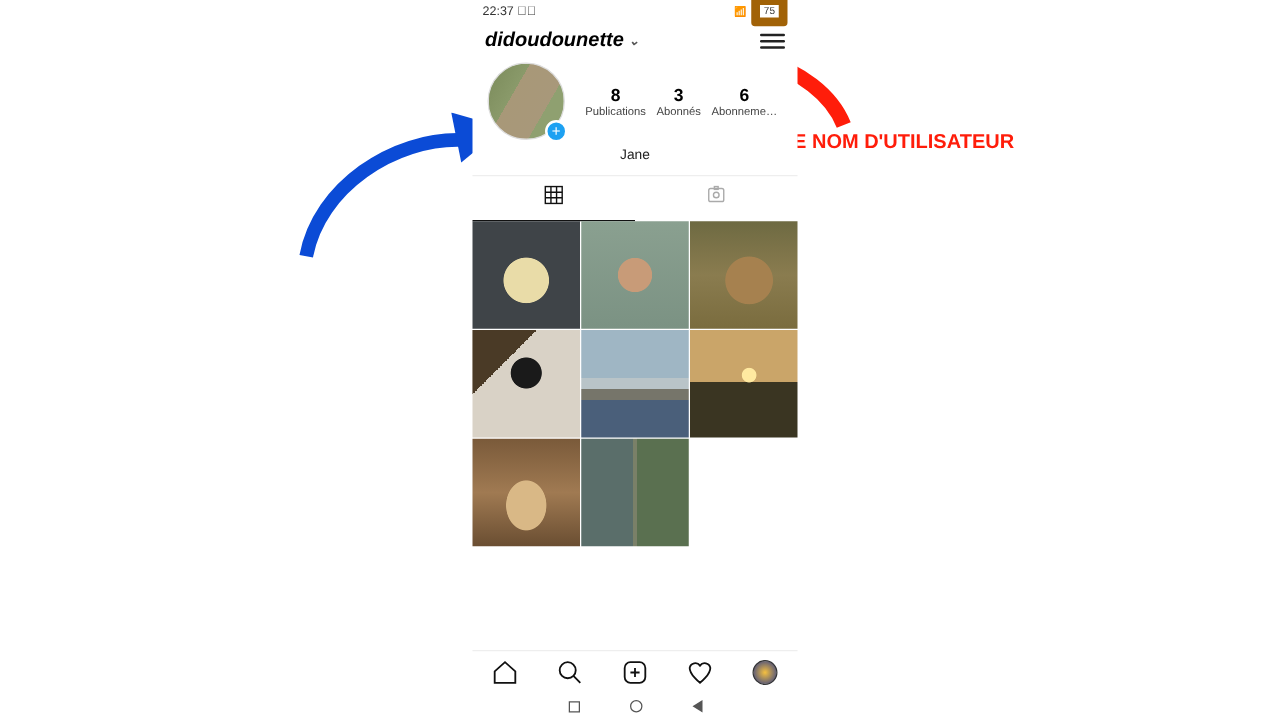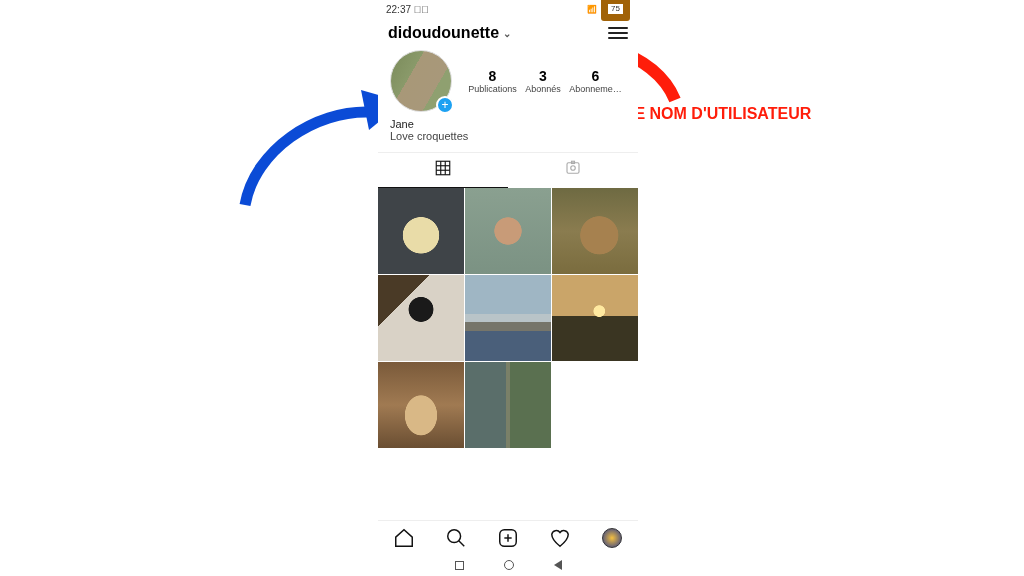--- a/index.html
+++ b/index.html
@@ -7,35 +7,35 @@
   .canvas { position: relative; width: 1024px; height: 576px; }
 
   
   .phone { position: absolute; left: 378px; top: 0; width: 260px; height: 576px; background: #fff; }
 
   .statusbar { display:flex; justify-content:space-between; align-items:center; padding: 4px 8px; font-size:10px; color:#333; height:18px;}
   .statusbar .right { display:flex; align-items:center; gap:4px;}
   .battery { border:7px solid #a16207; border-radius:3px; padding:0 3px; font-size:8px; line-height:10px;}
 
   .ig-header { display:flex; align-items:center; justify-content:space-between; padding: 6px 10px 8px 10px; }
-  .ig-header .uname { font-weight:700; font-size:16px; display:flex; align-items:center; gap:4px;}
+  .ig-header .uname { font-weight:700; font-size:16px; display:flex; align-items:center; gap:4px;font-style:italic;}
   .chev { font-size:10px; color:#555;}
   .burger { width:20px; display:flex; flex-direction:column; gap:3px;}
   .burger span{height:2px;background:#222;border-radius:1px;}
 
   .profile-row { display:flex; align-items:center; padding: 0 12px; gap:12px;}
   .avatar-wrap{position:relative;}
   .avatar { width:62px; height:62px; border-radius:50%; background: linear-gradient(120deg,#7a8a5a 0%, #8a9a6a 35%, #a89878 35%, #a8987a 70%, #8fa070 70%); border:1px solid #ddd;}
   .addring{position:absolute;right:-2px;bottom:-2px;width:18px;height:18px;background:#1da1f2;border-radius:50%;border:2px solid #fff;display:flex;align-items:center;justify-content:center;color:#fff;font-size:12px;line-height:1;}
 
   .stats { flex:1; display:flex; justify-content:space-around; text-align:center;}
   .stat .num{font-weight:700; font-size:14px;}
   .stat .lbl{font-size:9px; color:#444; max-width:60px; overflow:hidden; text-overflow:ellipsis; white-space:nowrap; display:block;}
 
-  .bio { padding: 6px 12px 10px 12px; font-size:11px; color:#222;}
+  .bio { padding: 6px 12px 10px 12px; font-size:11px; color:#222;text-align:center;}
   .bio .name{font-weight:400;}
   .bio .desc{color:#444;}
 
   .edit-btn { margin: 0 12px 10px 12px; border:1px solid #ccc; border-radius:4px; text-align:center; font-size:11px; padding:5px 0; font-weight:600; color:#222;}
 
   .tabs { display:flex; border-top:1px solid #eee;}
   .tab { flex:1; text-align:center; padding:6px 0;}
   .tab.active { border-bottom:1px solid #111;}
   .tab svg { width:18px; height:18px; }
 
@@ -126,21 +126,20 @@
         </div>
         <div class="stat">
           <div class="num">6</div>
           <span class="lbl">Abonneme…</span>
         </div>
       </div>
     </div>
 
     <div class="bio">
       <div class="name">Jane</div>
-      <div class="desc">Love croquettes</div>
     </div>
 
 
     <div class="tabs">
       <div class="tab active">
         <svg viewBox="0 0 24 24" fill="none" stroke="#111" stroke-width="1.5">
             <rect x="3" y="3" width="18" height="18"></rect>
             <line x1="9" y1="3" x2="9" y2="21"></line>
             <line x1="15" y1="3" x2="15" y2="21"></line>
             <line x1="3" y1="9" x2="21" y2="9"></line>

